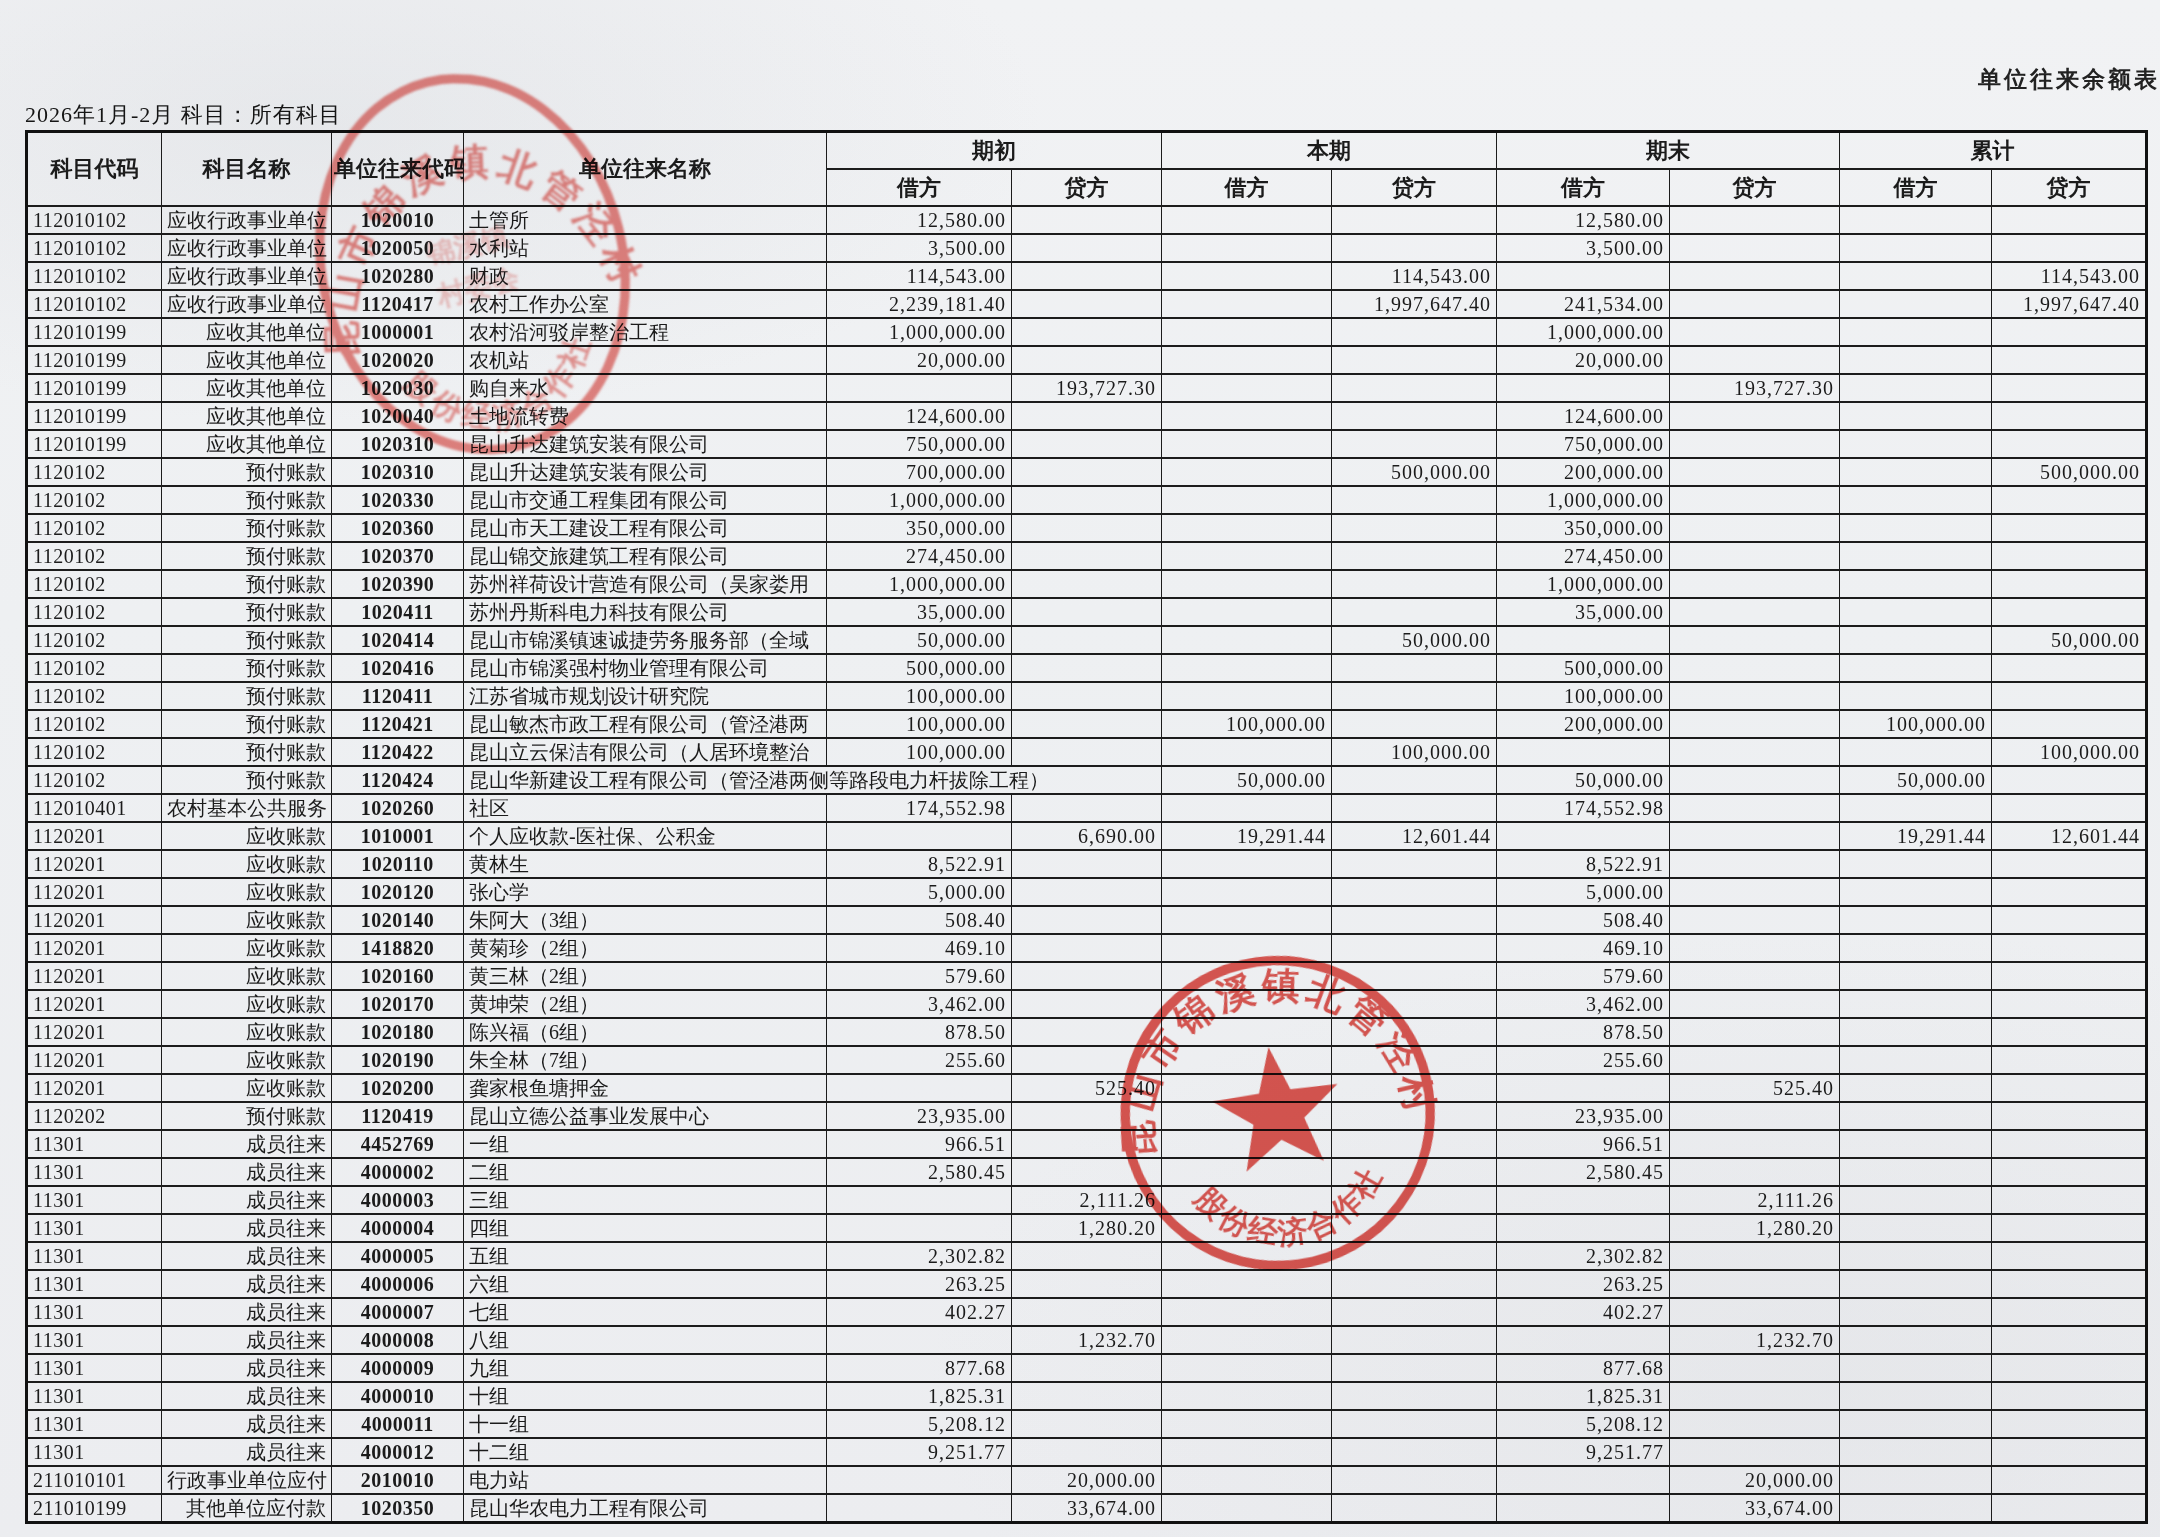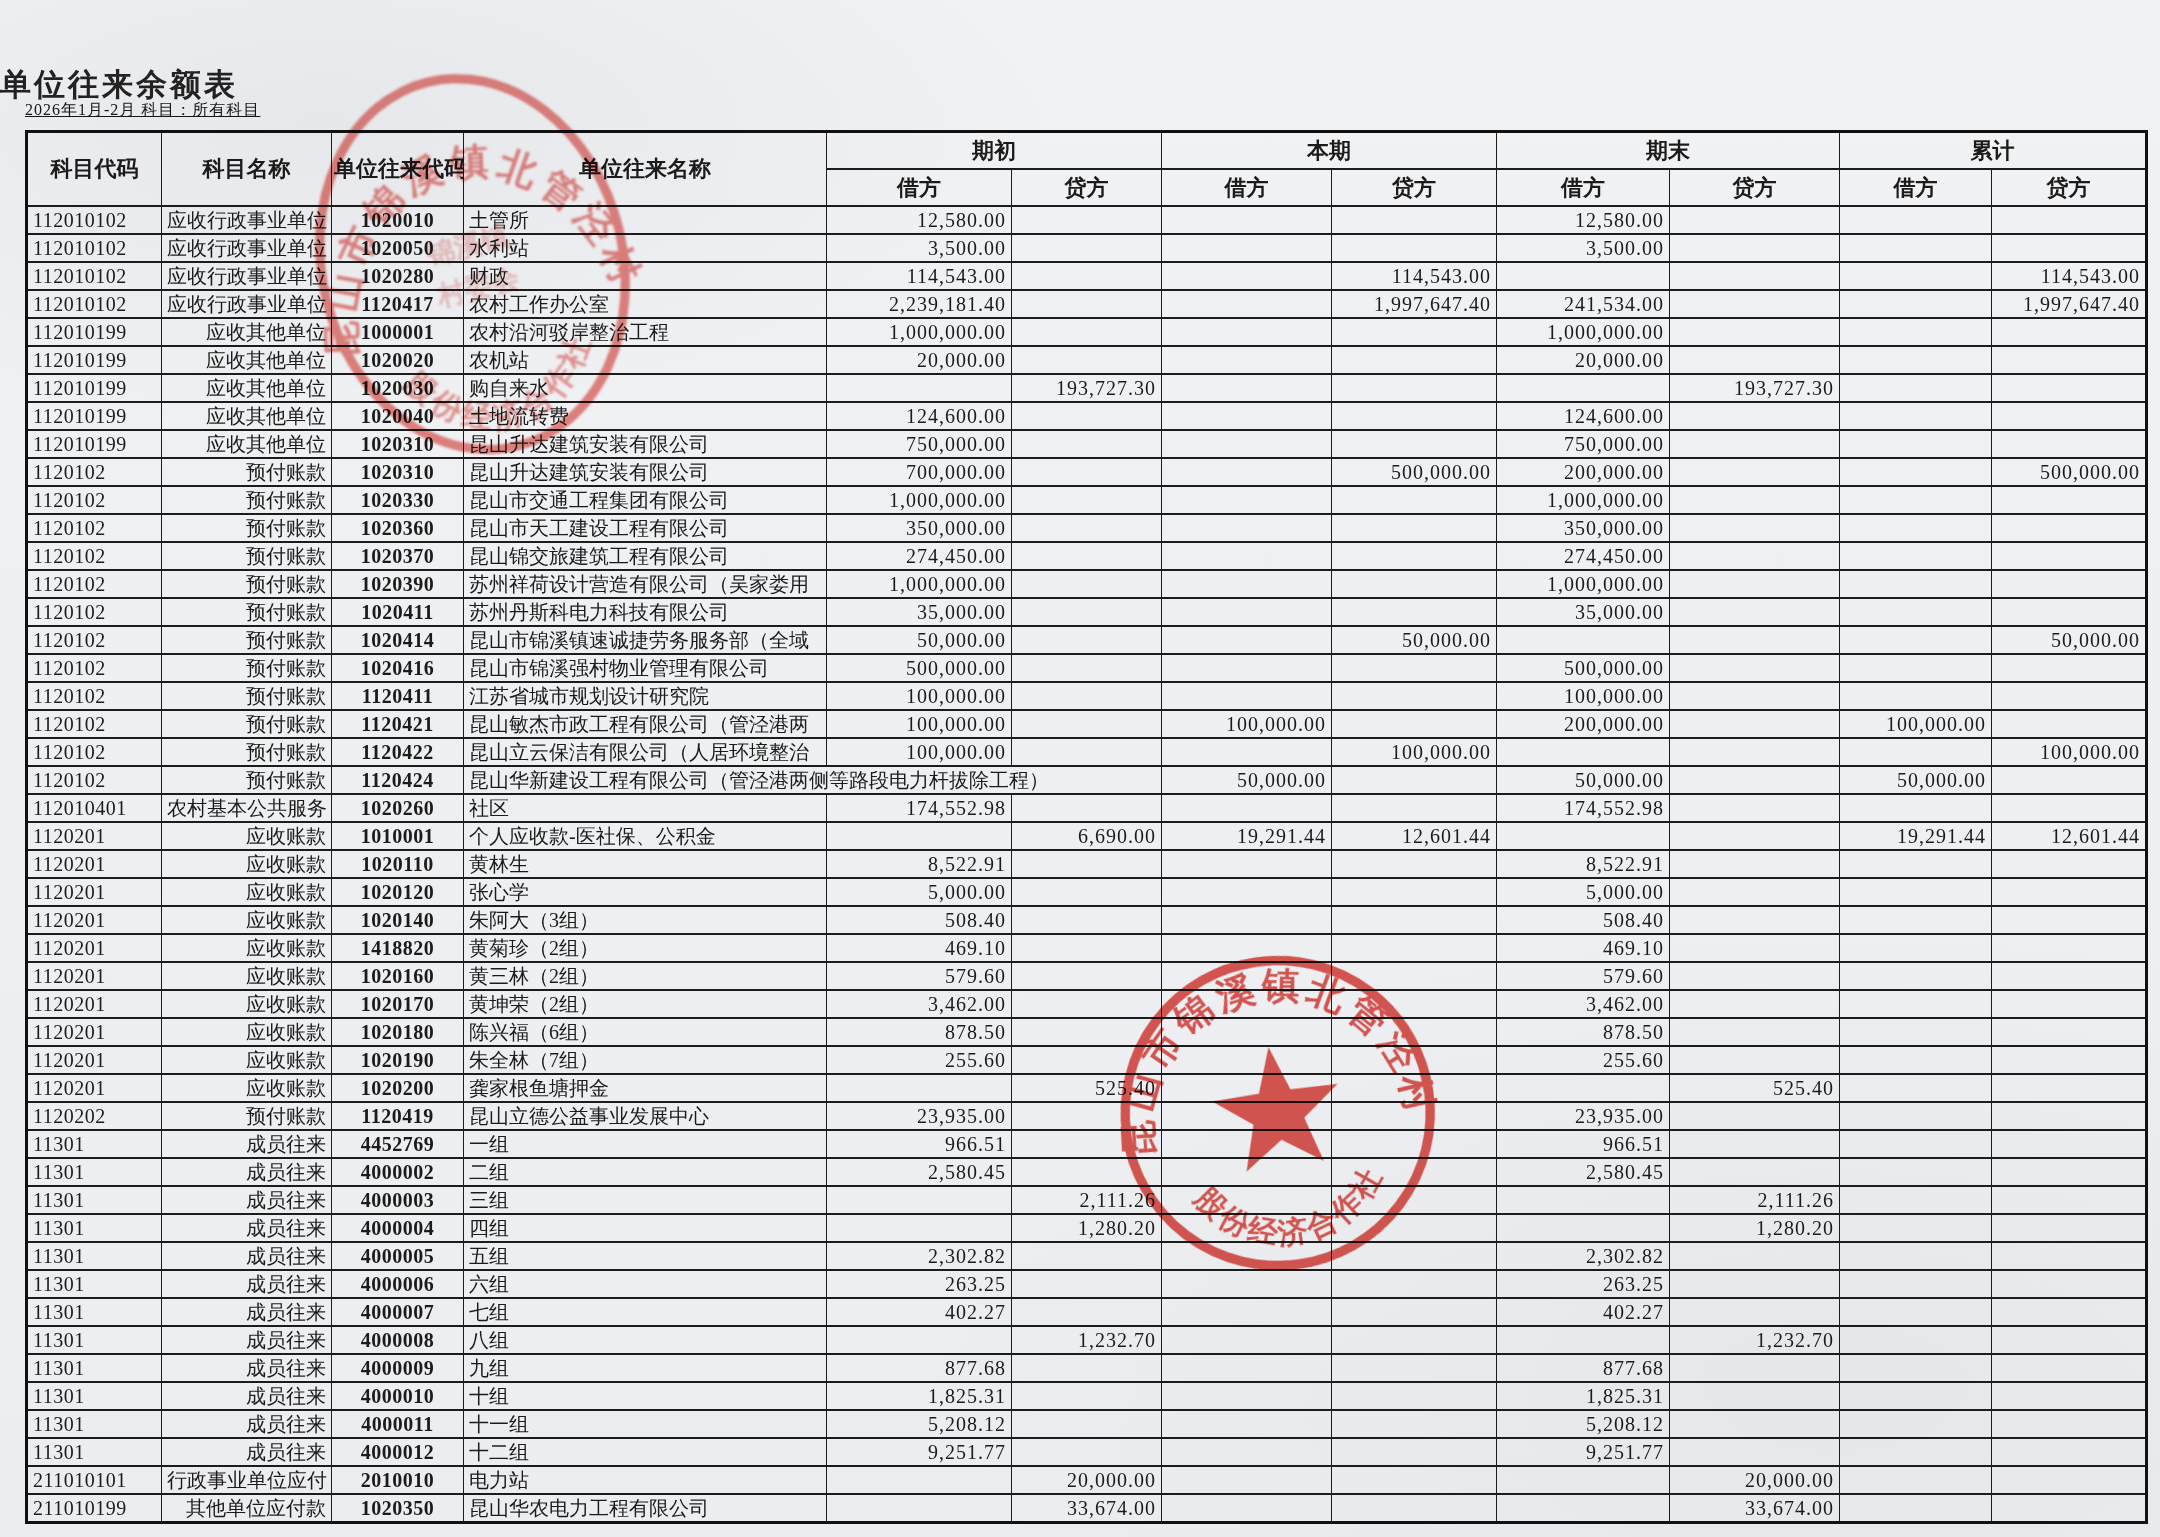--- a/index.html
+++ b/index.html
@@ -6,26 +6,26 @@
   body{
     width:2160px;height:1537px;position:relative;overflow:hidden;
     background:
       radial-gradient(ellipse 1200px 500px at 15% 8%, rgba(210,213,218,.35), rgba(0,0,0,0) 60%),
       radial-gradient(ellipse 1400px 700px at 85% 90%, rgba(214,216,220,.30), rgba(0,0,0,0) 65%),
       linear-gradient(180deg,#f1f2f4 0%,#eef0f2 40%,#ecedf0 100%);
     font-family:"Liberation Serif","DejaVu Serif",serif;
     color:#1b1b1b;
   }
   .page-title{
-    position:absolute;left:0;top:64px;width:2160px;text-align:left;
+    position:absolute;left:0;top:64px;width:2160px;text-align:right;
     font-family:"DejaVu Sans","Liberation Sans",sans-serif;
-    font-size:31px;font-weight:700;letter-spacing:3px;color:#222;
+    font-size:23px;font-weight:700;letter-spacing:3px;color:#222;
   }
   .subtitle{
-    position:absolute;left:25px;top:100px;font-size:16px;letter-spacing:1px;color:#151515;text-decoration:underline;
+    position:absolute;left:25px;top:100px;font-size:22px;letter-spacing:1px;color:#151515;
   }
   table.balance{
     position:absolute;left:25px;top:130px;width:2120px;
     border-collapse:collapse;table-layout:fixed;
   }
   table.balance th,table.balance td{
     border:1.6px solid #1c1c1c;
     padding:0 5px;overflow:hidden;white-space:nowrap;
     font-size:20px;line-height:1.05;
   }

